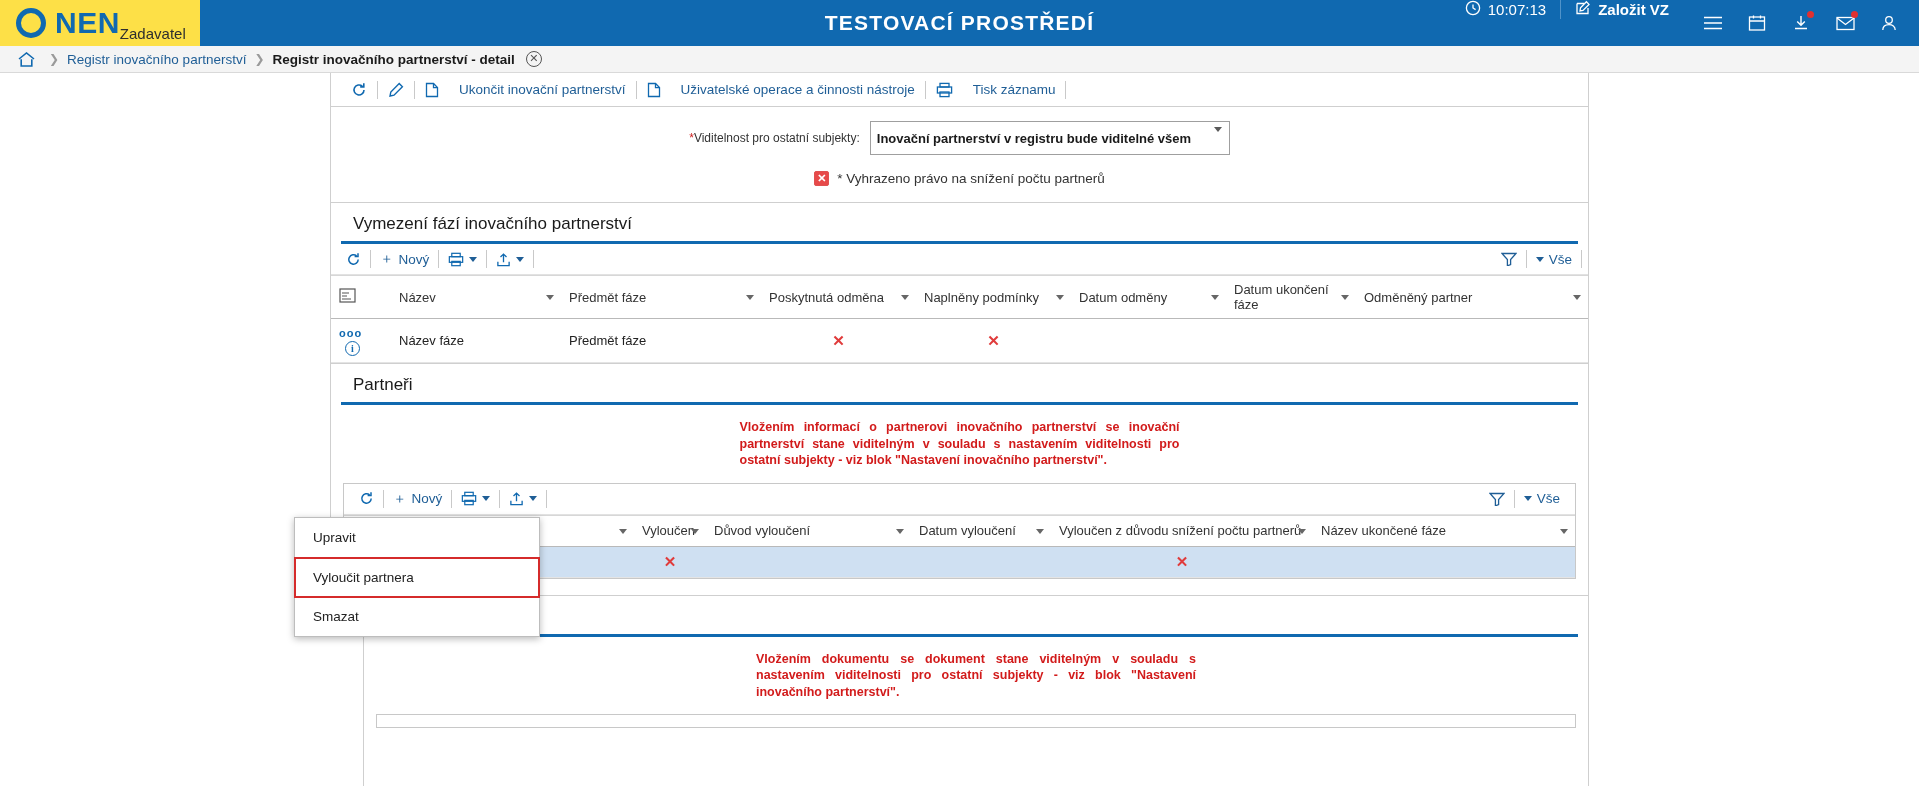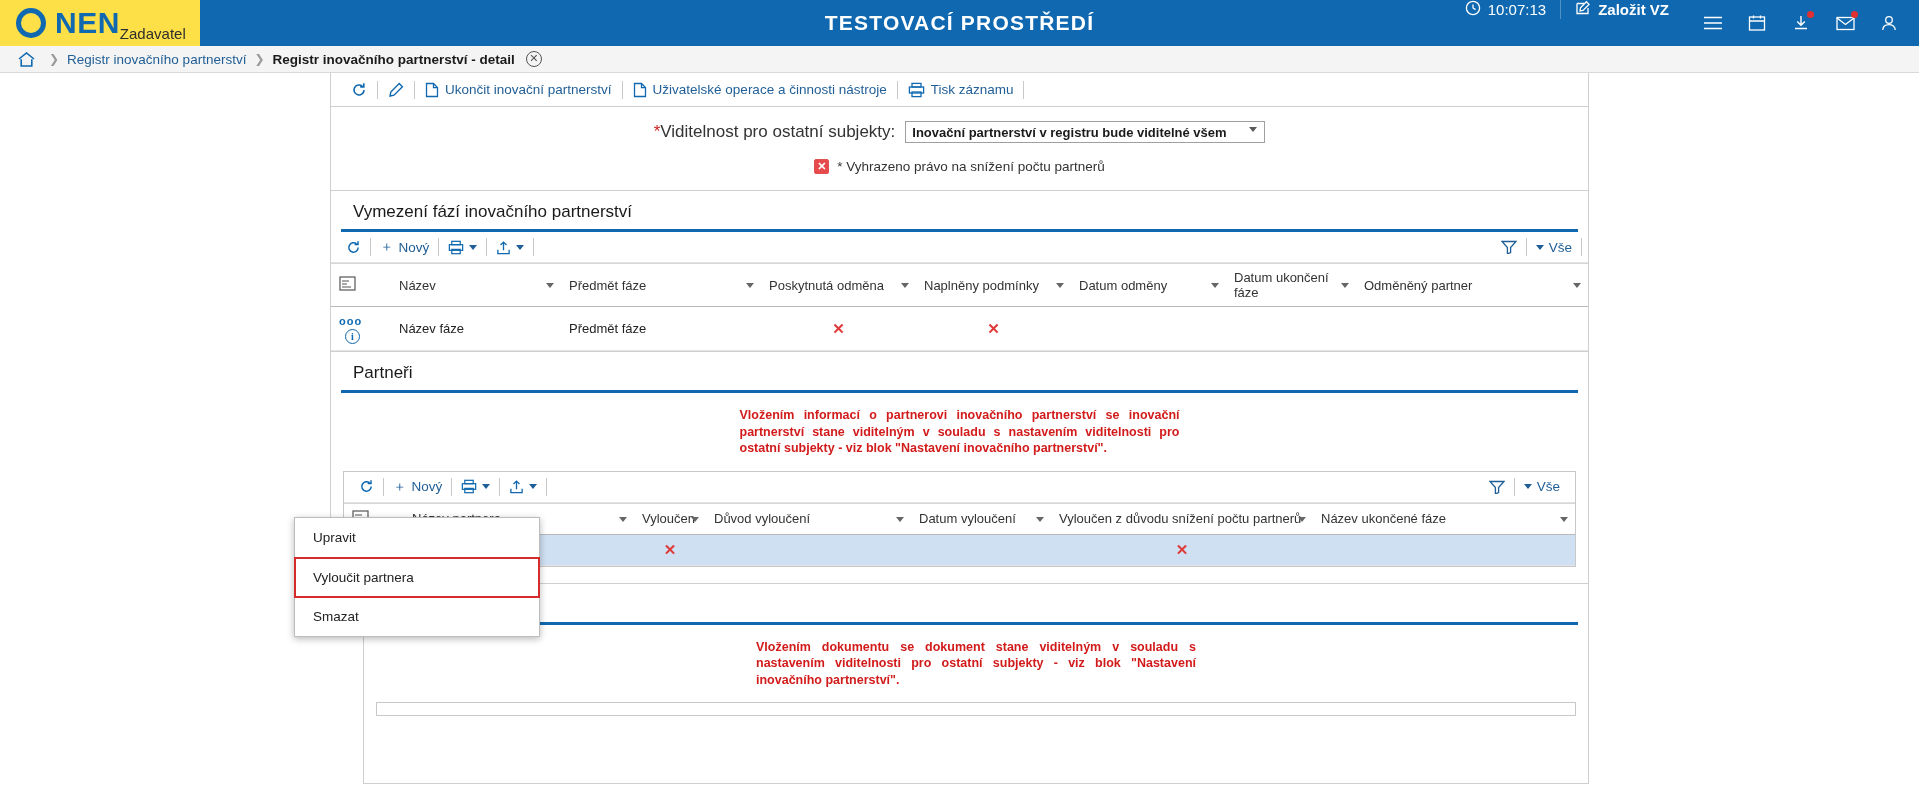--- a/index.html
+++ b/index.html
@@ -134,54 +134,54 @@
     border-top:none;
     background:#fff;
     display:flex;
     align-items:center;
     height:34px;
     padding:0 10px;
     gap:0px;
     font-size:13.5px;
   }
   .tb-item {
-    display:flex; align-items:center; gap:6px;
+    display:flex; align-items:center; gap:20px;
     padding:0 10px;
     color:#1f5e96;
     height:100%;
   }
   .tb-sep { width:1px; height:18px; background:#c9c9c9; }
   .tb-icon { color:#1069b0; display:flex; align-items:center; }
 
   
   .panel {
     border:1px solid #cfcfcf;
     border-top:none;
     padding:14px 0 16px;
     background:#fff;
   }
   .field-row {
     display:flex;
     align-items:center;
     justify-content:center;
     gap:10px;
   }
-  .field-label { font-size:17px; color:#333; }
+  .field-label { font-size:12px; color:#333; }
   .req { color:#cc2222; }
   .select {
     width:360px;
     height:22px;
     border:1px solid #9f9f9f;
     background:#fff;
     font-size:13px;
     font-weight:bold;
     color:#1a1a1a;
     display:flex;
     align-items:center;
-    padding:4px 6px;
+    padding:16px 6px;
     position:relative;
   }
   .select .caret {
     position:absolute; right:7px; top:5px;
     border-left:4px solid transparent;
     border-right:4px solid transparent;
     border-top:5px solid #5a5a5a;
   }
   .check-row {
     display:flex; align-items:center; justify-content:center;

